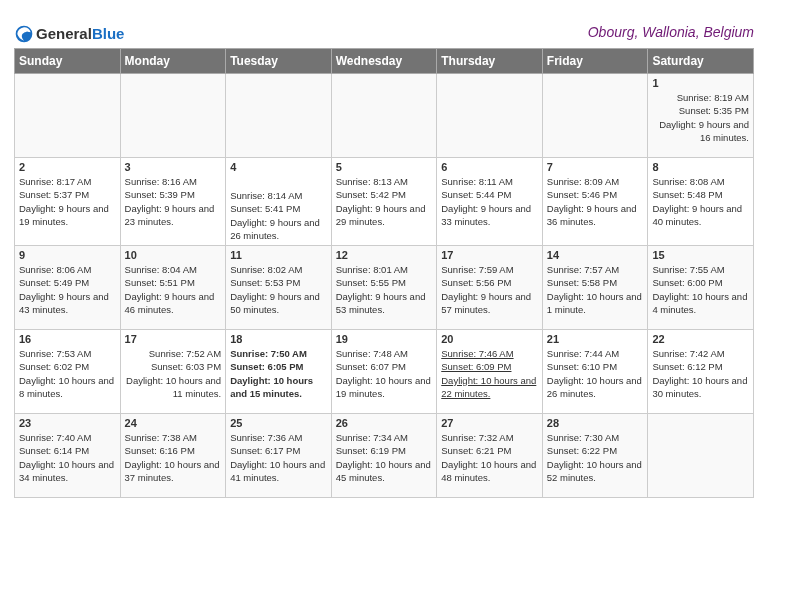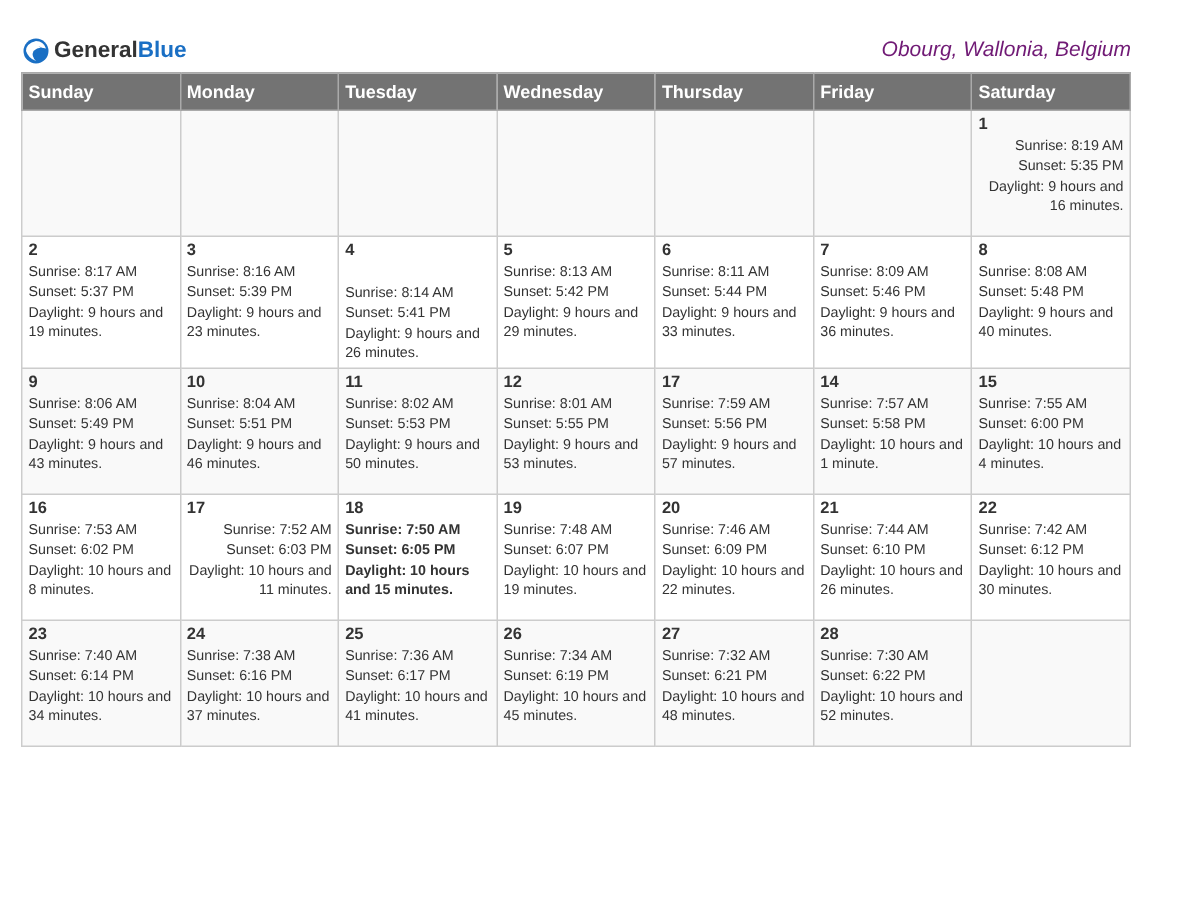--- a/index.html
+++ b/index.html
@@ -234,21 +234,21 @@
 Daylight: 10 hours and 15 minutes.</div>
           </td>
           <td>
             <div class="day-num">19</div>
             <div class="day-info" style="white-space: pre-line;">Sunrise: 7:48 AM
 Sunset: 6:07 PM
 Daylight: 10 hours and 19 minutes.</div>
           </td>
           <td>
             <div class="day-num">20</div>
-            <div class="day-info" style="white-space: pre-line;">Sunrise: 7:46 AM
+            <div class="day-info" style="white-space: pre-line; text-decoration: underline;">Sunrise: 7:46 AM
 Sunset: 6:09 PM
 Daylight: 10 hours and 22 minutes.</div>
           </td>
           <td>
             <div class="day-num">21</div>
             <div class="day-info" style="white-space: pre-line;">Sunrise: 7:44 AM
 Sunset: 6:10 PM
 Daylight: 10 hours and 26 minutes.</div>
           </td>
           <td>

